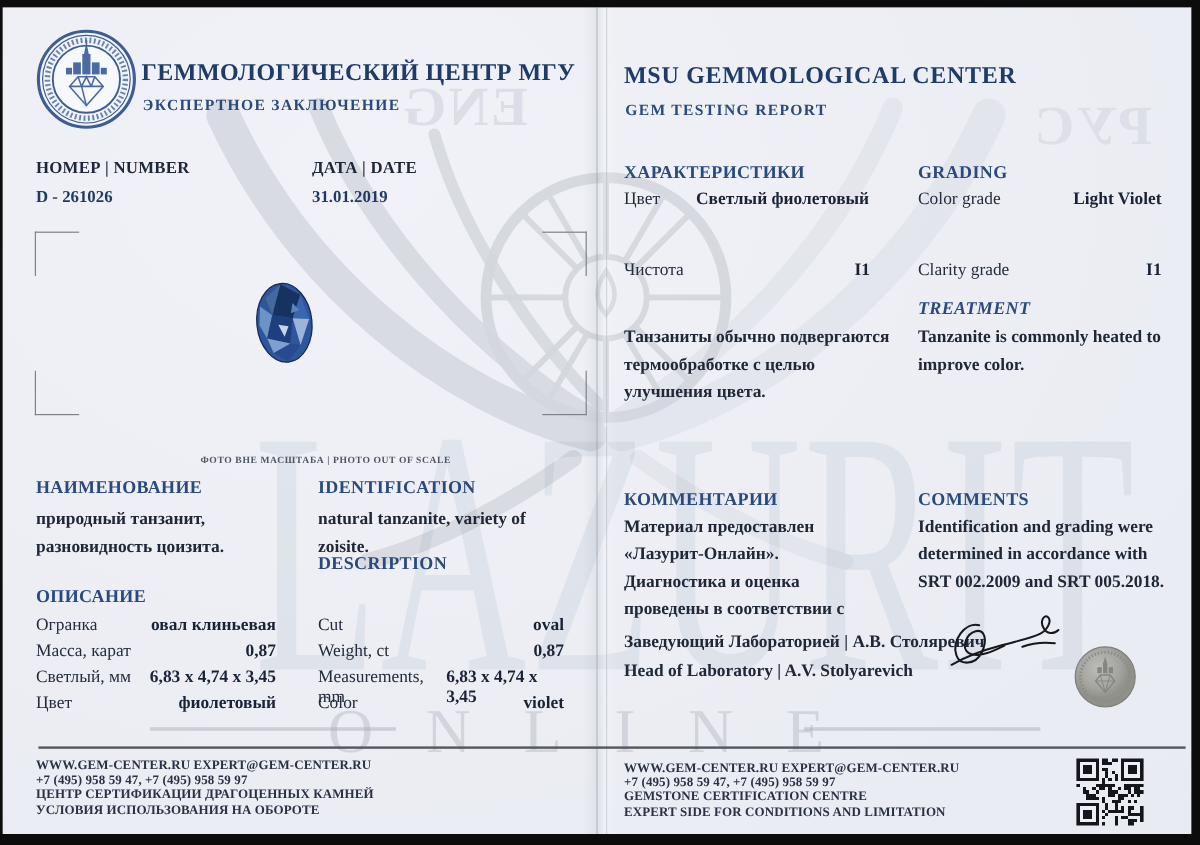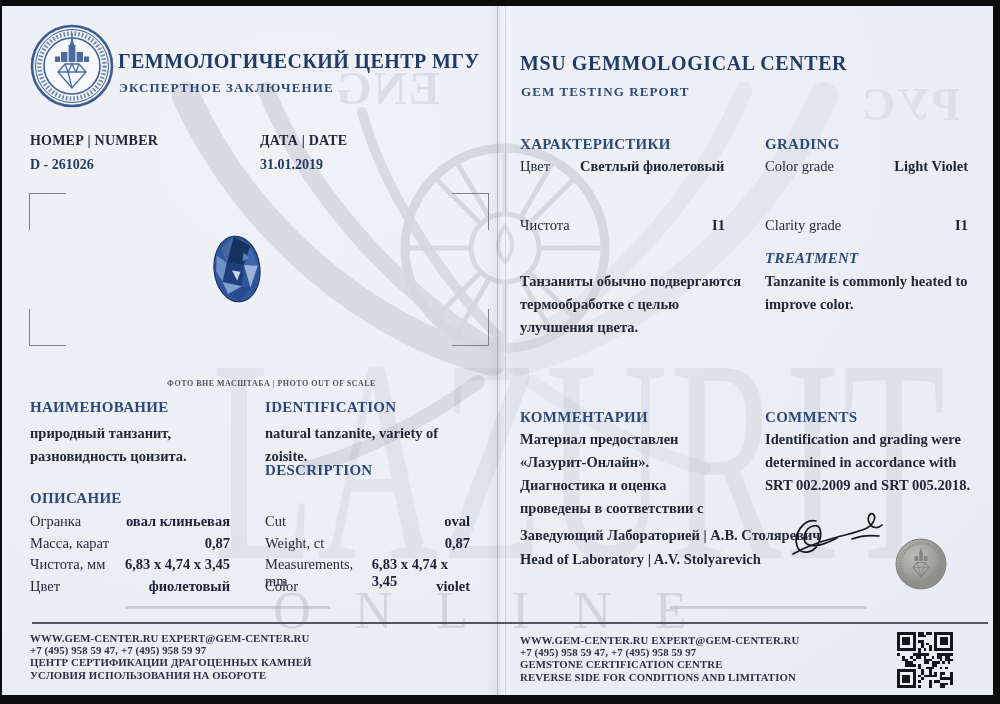--- a/index.html
+++ b/index.html
@@ -153,21 +153,21 @@
   <div class="abs" style="left:28px;top:507px;width:200px;">
     <div class="row-line">
         <span class="row-label">Огранка</span>
         <span class="row-value">овал клиньевая</span>
       </div>
     <div class="row-line">
         <span class="row-label">Масса, карат</span>
         <span class="row-value">0,87</span>
       </div>
     <div class="row-line">
-        <span class="row-label">Чистота, мм</span>
+        <span class="row-label">Светлый, мм</span>
         <span class="row-value">6,83 x 4,74 x 3,45</span>
       </div>
     <div class="row-line">
         <span class="row-label">Цвет</span>
         <span class="row-value">фиолетовый</span>
       </div>
   </div>
 
   <div class="abs sechead" style="left:263px;top:456px;">DESCRIPTION</div>
   <div class="abs" style="left:263px;top:507px;width:205px;">
@@ -282,21 +282,21 @@
     <path d="M0 13 L-8 3.5 L-4 -1.5 L4 -1.5 L8 3.5 Z" fill="none" stroke="#84867e" stroke-width="1.1"></path>
     <path d="M-8 3.5 L8 3.5 M-4 -1.5 L0 13 L4 -1.5" fill="none" stroke="#84867e" stroke-width="0.8"></path>
   </svg>
 
   <div class="rule"></div>
 
   <div class="abs" style="left:518px;top:628px;">
     <div class="footer-line">WWW.GEM-CENTER.RU EXPERT@GEM-CENTER.RU</div>
     <div class="footer-line">+7 (495) 958 59 47, +7 (495) 958 59 97</div>
     <div class="footer-line">GEMSTONE CERTIFICATION CENTRE</div>
-    <div class="footer-line">REVERSE SIDE FOR CONDITIONS AND LIMITATION</div>
+    <div class="footer-line">EXPERT SIDE FOR CONDITIONS AND LIMITATION</div>
   </div>
 
   <svg class="abs" id="qr" style="left:895px;top:626px;width:56px;height:56px;" viewBox="0 0 21 21" shape-rendering="crispEdges">
       <rect x="8" y="0" width="1" height="1" fill="#15161a"></rect>
       <rect x="9" y="0" width="1" height="1" fill="#15161a"></rect>
       <rect x="11" y="0" width="1" height="1" fill="#15161a"></rect>
       <rect x="12" y="0" width="1" height="1" fill="#15161a"></rect>
       <rect x="8" y="1" width="1" height="1" fill="#15161a"></rect>
       <rect x="9" y="1" width="1" height="1" fill="#15161a"></rect>
       <rect x="10" y="1" width="1" height="1" fill="#15161a"></rect>

